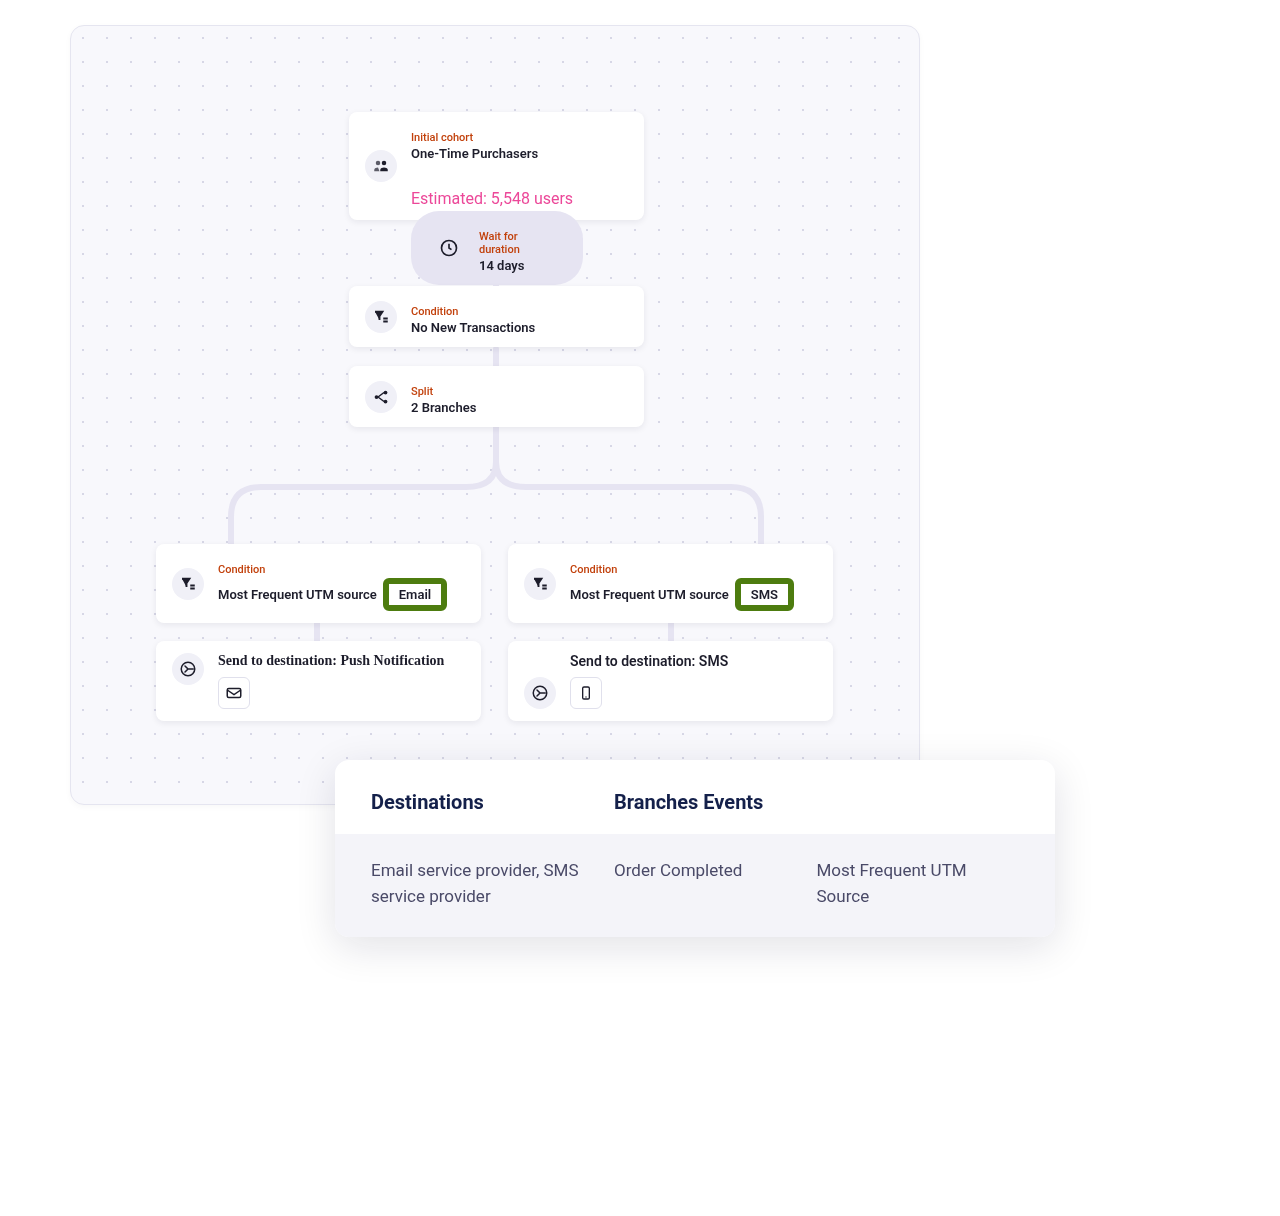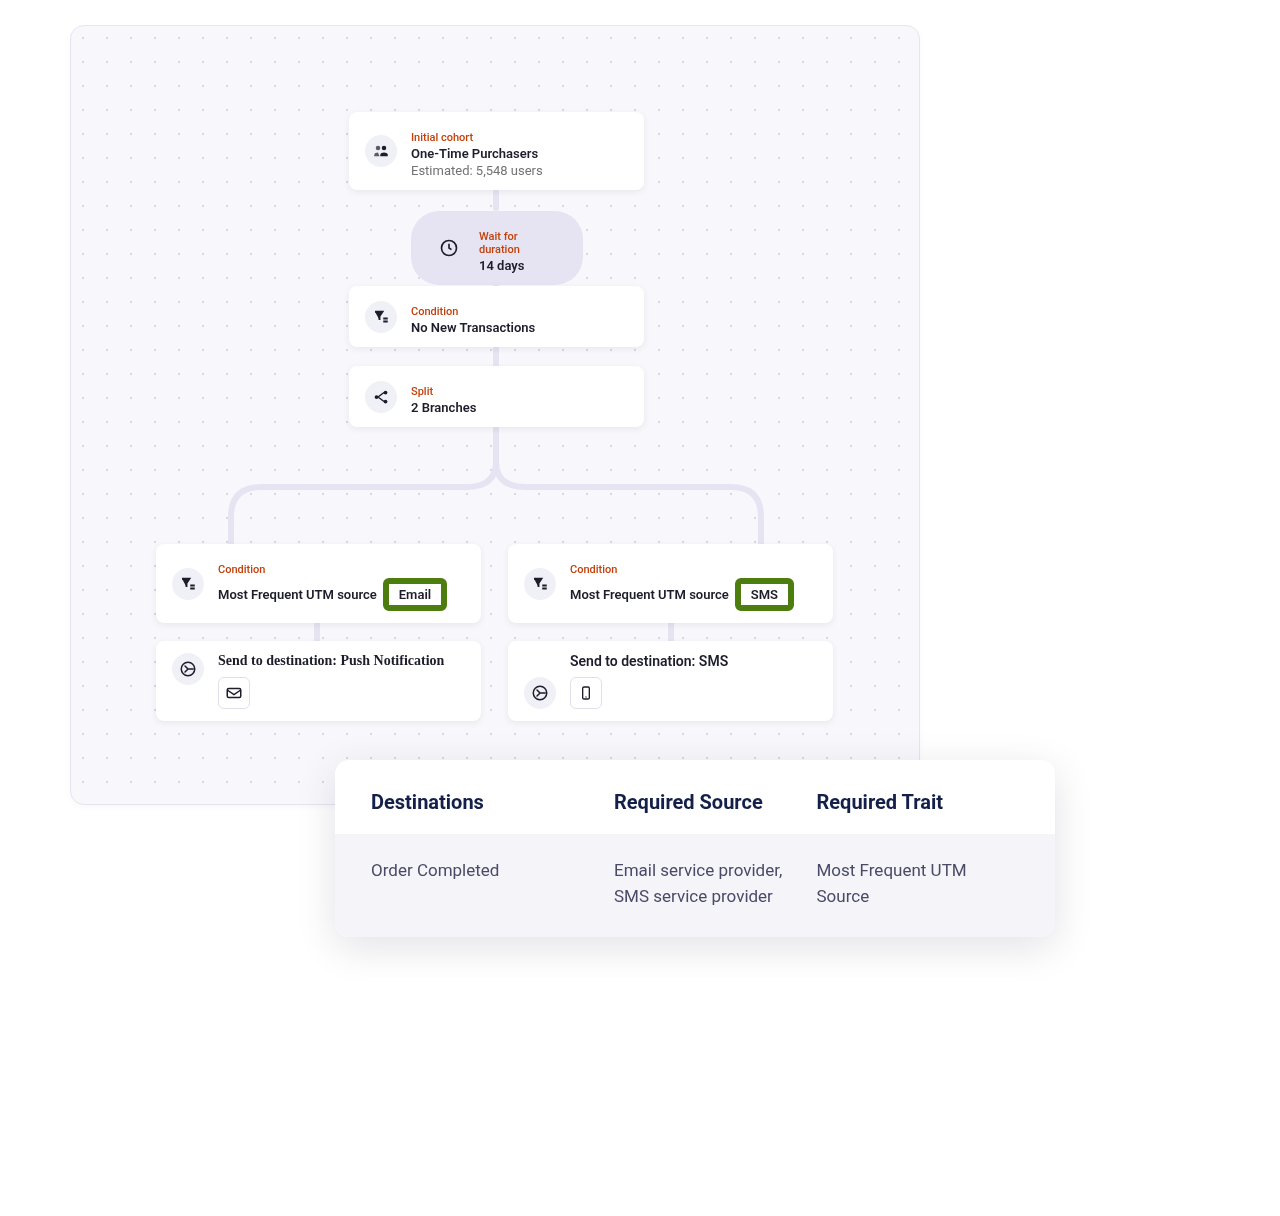--- a/index.html
+++ b/index.html
@@ -38,21 +38,21 @@
     width: 32px; height: 32px;
     border-radius: 50%;
     background: #f0f0f7;
     display: flex; align-items: center; justify-content: center;
     flex-shrink: 0;
   }
   .icon-badge svg, .icon-box svg { stroke:#1d1d2b; fill:none; stroke-width:2; }
   .node-text { display:flex; flex-direction:column; gap:2px; }
   .node-label { font-size:11px; color:#c2410c; font-weight:500;margin-top:7px; }
   .node-title { font-size:13px; color:#1d1d2b; font-weight:600; }
-  .node-sub { font-size:13px; color:#737373; }
+  .node-sub { font-size:16px; color:#ec4899;margin-top:26px; }
 
   .pill {
     border: 6px solid #4d7c0f;
     border-radius:6px;
     padding:3px 10px;
     font-size:13px;
     font-weight:600;
     color:#1d1d2b;
     display:inline-block;
     margin-left:6px;
@@ -269,23 +269,22 @@
           </svg>
       </div>
     </div>
   </div>
 
 </div>
 
 <div class="table-card">
   <div class="table-head">
     <div>Destinations</div>
-    <div>Required Source</div>
-    <div>Required Trait</div>
+    <div>Branches Events</div>
   </div>
   <div class="table-body">
     <div class="table-row">
+      <div>Email service provider, SMS service provider</div>
       <div>Order Completed</div>
-      <div>Email service provider, SMS service provider</div>
       <div>Most Frequent UTM Source</div>
     </div>
   </div>
 </div>
 
 </body></html>

